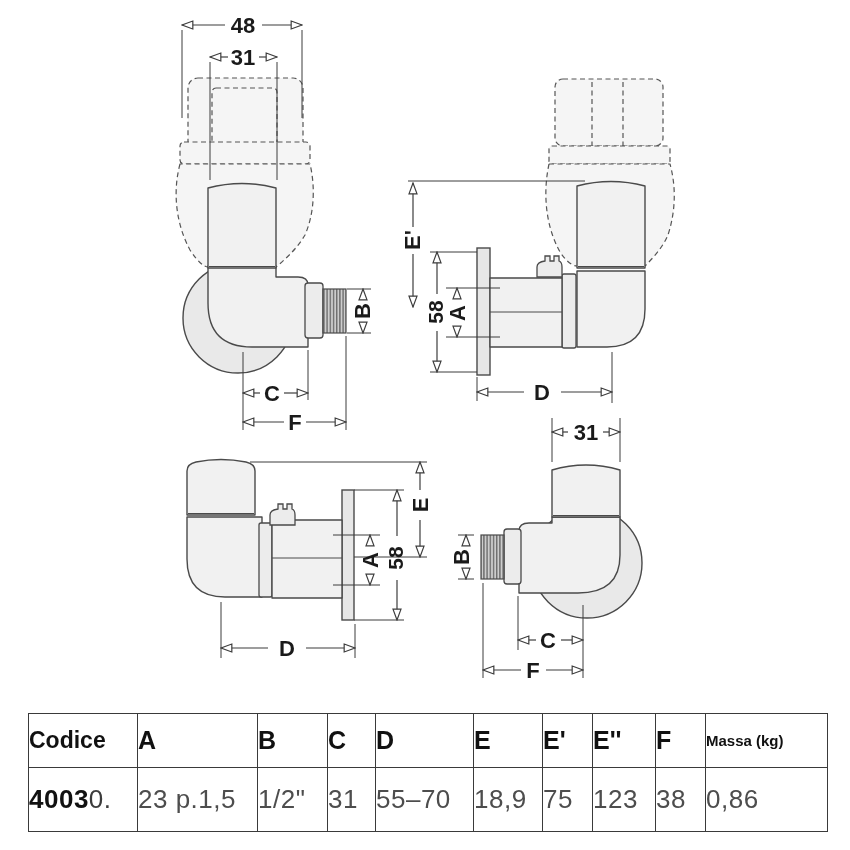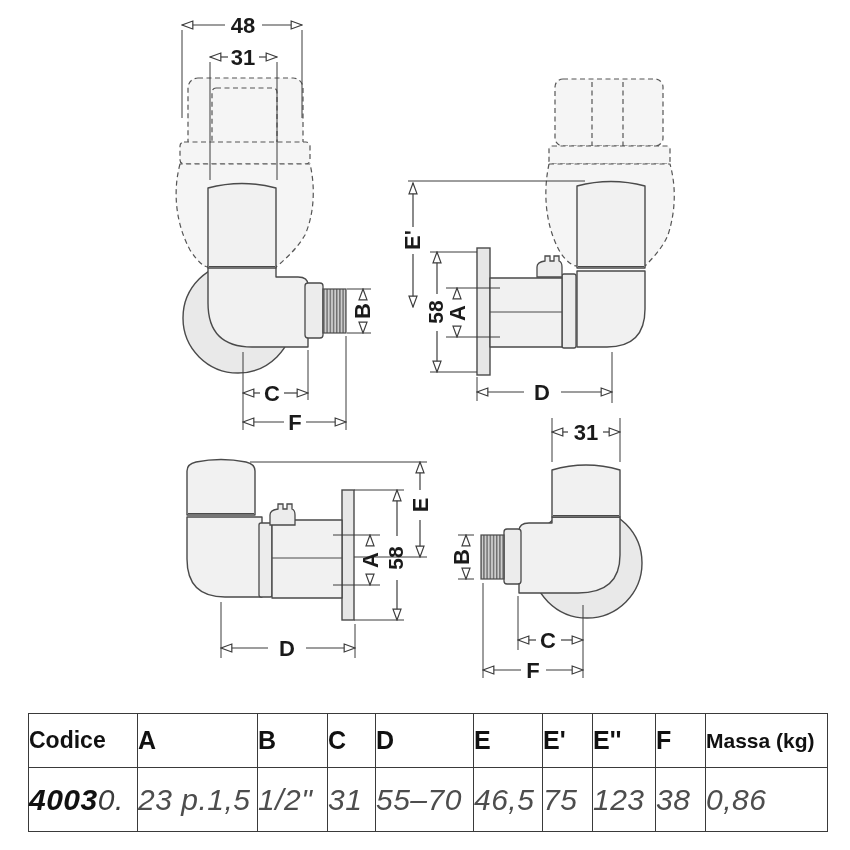--- a/index.html
+++ b/index.html
@@ -15,22 +15,22 @@
   .dashline{fill:none;stroke:#555;stroke-width:1.2;stroke-dasharray:5 3.5;}
   .joint{stroke:#4a4a4a;stroke-width:1;}
   .dim{stroke:#3d3d3d;stroke-width:1.2;fill:none;}
   .ext{stroke:#3d3d3d;stroke-width:1;fill:none;}
   .dimtxt{font-family:"Liberation Sans",sans-serif;font-weight:700;font-size:22px;fill:#1a1a1a;}
   .dimtxt.sm{font-size:21px;}
   
   .specs{position:absolute;left:28px;top:713px;width:799px;border-collapse:collapse;table-layout:fixed;}
   .specs td,.specs th{border:1.6px solid #3a3a3a;text-align:left;vertical-align:middle;padding:0;}
   .specs th{height:53px;font-weight:700;color:#111;font-size:25px;}
-  .specs th.small{font-size:21px;}
-  .specs td{height:63px;font-weight:400;color:#4d4d4d;font-size:30px;letter-spacing:.5px;font-style:italic;}
+  .specs th.small{font-size:15px;}
+  .specs td{height:63px;font-weight:400;color:#4d4d4d;font-size:26px;letter-spacing:.5px;}
   .code-bold{font-weight:700;color:#111;}
   .code-rest{font-weight:400;color:#3c3c3c;}
 </style>
 </head>
 <body>
 
 <div class="stage">
 
 <svg width="850" height="713" viewBox="0 0 850 713">
   <defs>
@@ -224,21 +224,21 @@
     <th class="small">Massa (kg)</th>
   </tr>
   <tr>
     <td>
       <span class="code-bold">4003</span><span class="code-rest">0.</span>
     </td>
     <td>23 p.1,5</td>
     <td>1/2"</td>
     <td>31</td>
     <td>55–70</td>
-    <td>46,5</td>
+    <td>18,9</td>
     <td>75</td>
     <td>123</td>
     <td>38</td>
     <td>0,86</td>
   </tr>
 </tbody>
     </table>
 
 </div>
 

